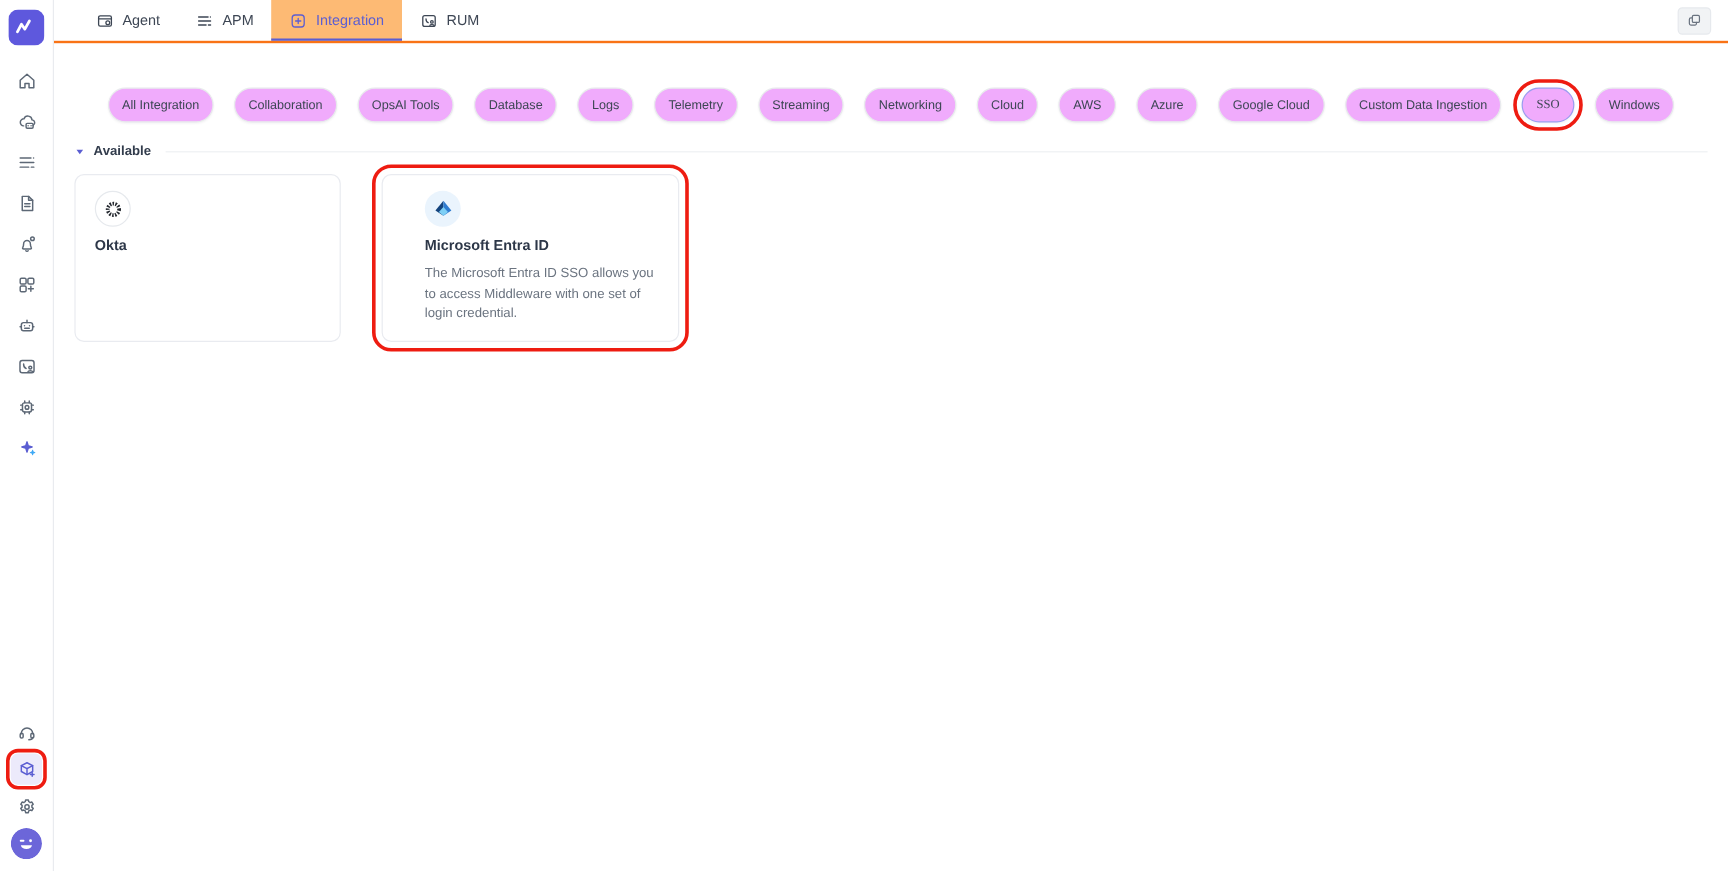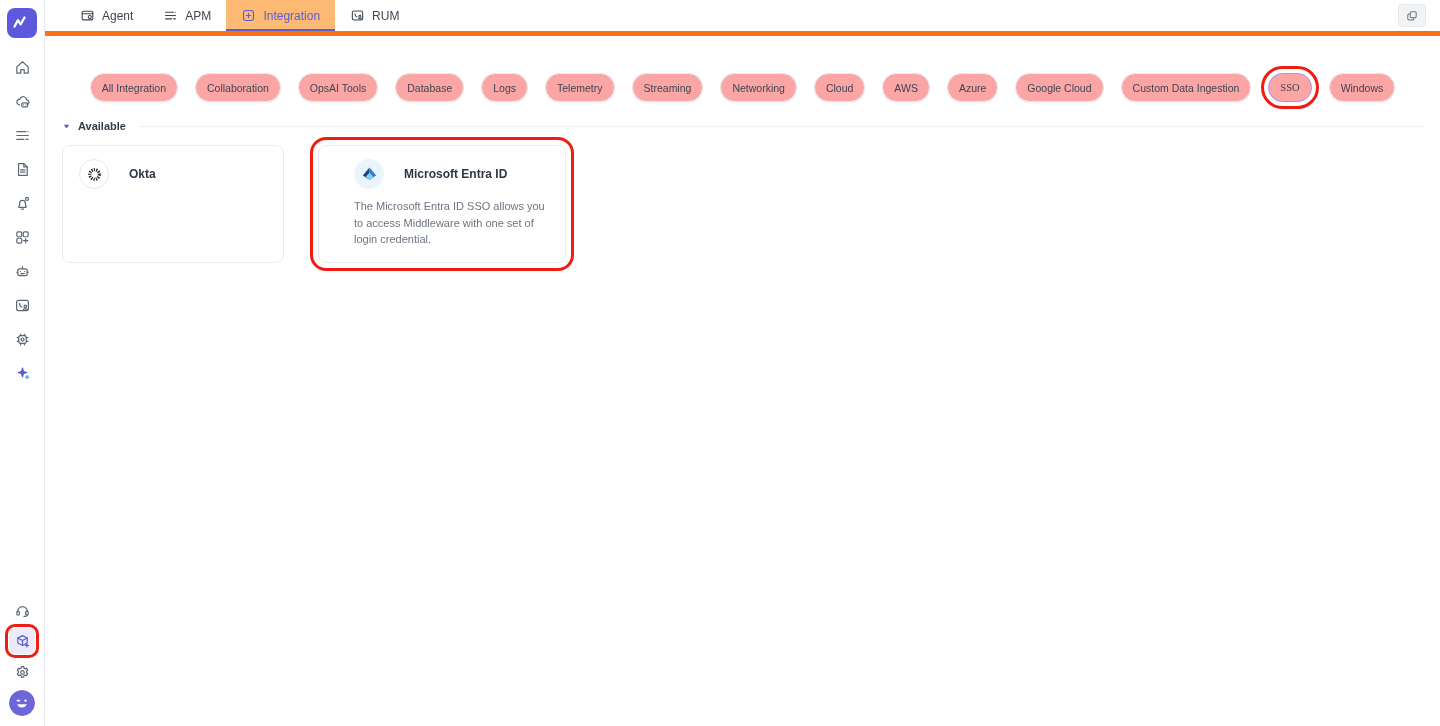--- a/index.html
+++ b/index.html
@@ -15,21 +15,21 @@
   .side-bottom { margin-top:auto; display:flex; flex-direction:column; gap:5px; align-items:center; }
   .side-btn { width:26px; height:26px; display:flex; align-items:center; justify-content:center;
               background:none; border:none; color:#5d6876; border-radius:6px; cursor:pointer; }
   .side-btn svg { width:17px; height:17px; }
   .side-btn.active { background:#eceafb; color:var(--accent); }
   .red-ring { outline:3px solid var(--annotation); outline-offset:1px; }
   .avatar { width:26px; height:26px; border-radius:50%; overflow:hidden; cursor:pointer; }
 
   
   .main { flex:1; min-width:0; display:flex; flex-direction:column; }
-  .topbar { height:36px; flex:0 0 36px; border-bottom:5px solid #f97316;
+  .topbar { height:36px; flex:0 0 36px; border-bottom:2px solid #f97316;
             display:flex; align-items:stretch;gap:14px; }
   .tabs { display:flex; margin-left:20px; }
   .tab { display:flex; align-items:center; gap:7px; padding:0 15px; border:none; background:none;
          font-size:12px; color:#3d4654; cursor:pointer; font-family:inherit; }
   .tab svg { width:15px; height:15px; }
   .tab.active { color:var(--accent); background:#fdba74; box-shadow:inset 0 -2px 0 var(--accent); }
   .copy-btn { margin-left:auto; align-self:center; margin-right:14px; width:28px; height:23px;
               background:#f1f3f5; border:1px solid #e6e9ed; border-radius:4px; color:#6a7380;
               display:flex; align-items:center; justify-content:center; cursor:pointer; }
   .copy-btn svg { width:14px; height:14px; }
@@ -37,40 +37,40 @@
   
   .content { padding:21px 17px 0; }
   .searchbar { height:27px; background:#f0f2f5; border-radius:6px; display:flex;
                align-items:center; padding:0 10px; gap:8px; color:#8b94a0; }
   .searchbar svg { width:14px; height:14px; }
   .searchbar input { flex:1; border:none; background:transparent; outline:none;
                      font-size:12px; color:#333; font-family:inherit; }
   .searchbar input::placeholder { color:#9aa3ae; }
 
   .chips { margin-top:16px; display:flex; justify-content:center; gap:17px; flex-wrap:nowrap; }
-  .chip { height:29px; padding:0 11px; border-radius:15px; background:#fca5a5;
+  .chip { height:29px; padding:0 11px; border-radius:15px; background:#f0abfc;
           border:1px solid #e8eaed; box-shadow:0 1px 2px rgba(16,24,40,.06);
           font-size:10.5px; color:#3d4654; display:flex; align-items:center;
           cursor:pointer; white-space:nowrap; font-family:inherit; }
   .chip.selected { border-color:#9a9cf0; }
   .chip.annotated { outline:3px solid var(--annotation); outline-offset:4px;font-family:Liberation Serif, serif; }
 
   .section-head { margin-top:18px; display:flex; align-items:center; }
   .caret { color:var(--accent); display:flex; cursor:pointer; }
   .caret svg { width:9px; height:9px; }
   .sec-label { margin-left:7px; font-size:11px; font-weight:bold; color:#323c4c; }
   .sec-line { flex:1; height:1px; background:#eef0f3; margin-left:12px; }
 
   .cards { margin-top:13px; display:flex; gap:34px; align-items:stretch; }
   .card { background:#fff; border:1px solid #e9ebf0; border-radius:8px;
           padding:13px 16px 14px; cursor:pointer; }
   .card:nth-child(1) { width:222px; }
   .card:nth-child(2) { width:248px;padding-left:35px; }
   .card.annotated { outline:3px solid var(--annotation); outline-offset:5px; }
-  .card-head { display:flex; align-items:center; gap:20px; }
+  .card-head { display:flex; align-items:flex-start; gap:8px;flex-direction:column; }
   .card-logo { width:30px; height:30px; border-radius:50%; display:flex;
                align-items:center; justify-content:center; flex:0 0 30px; }
   .card-logo.ring { border:1px solid #e6e9ed; }
   .card-logo.tint { background:#eaf4fd; }
   .card-logo svg { width:19px; height:19px; }
   .card-title { font-size:12px; font-weight:bold; color:#2d3748; }
   .card-desc { margin-top:9px; font-size:11px; color:#6b7480; line-height:1.5; }
 </style>
 </head>
 <body>

